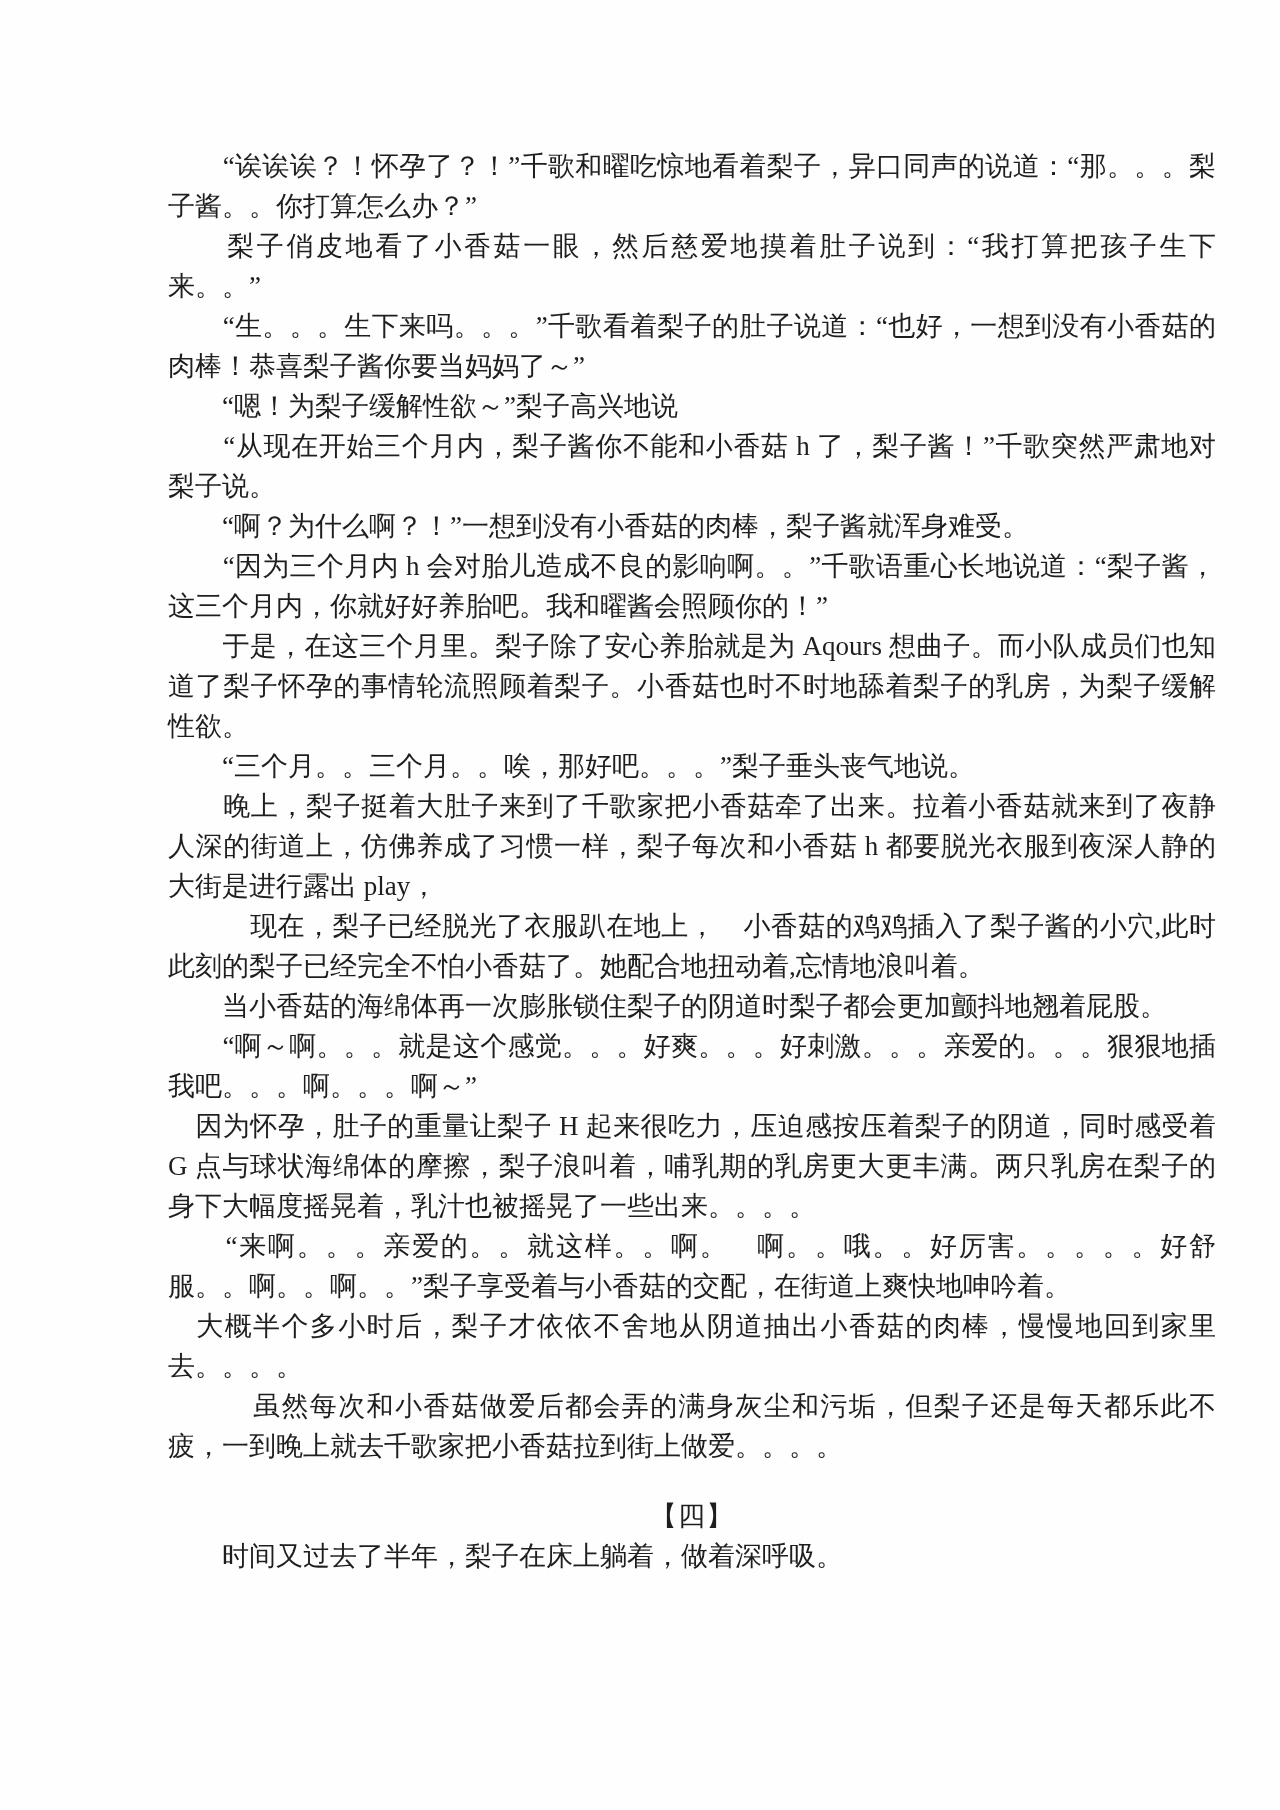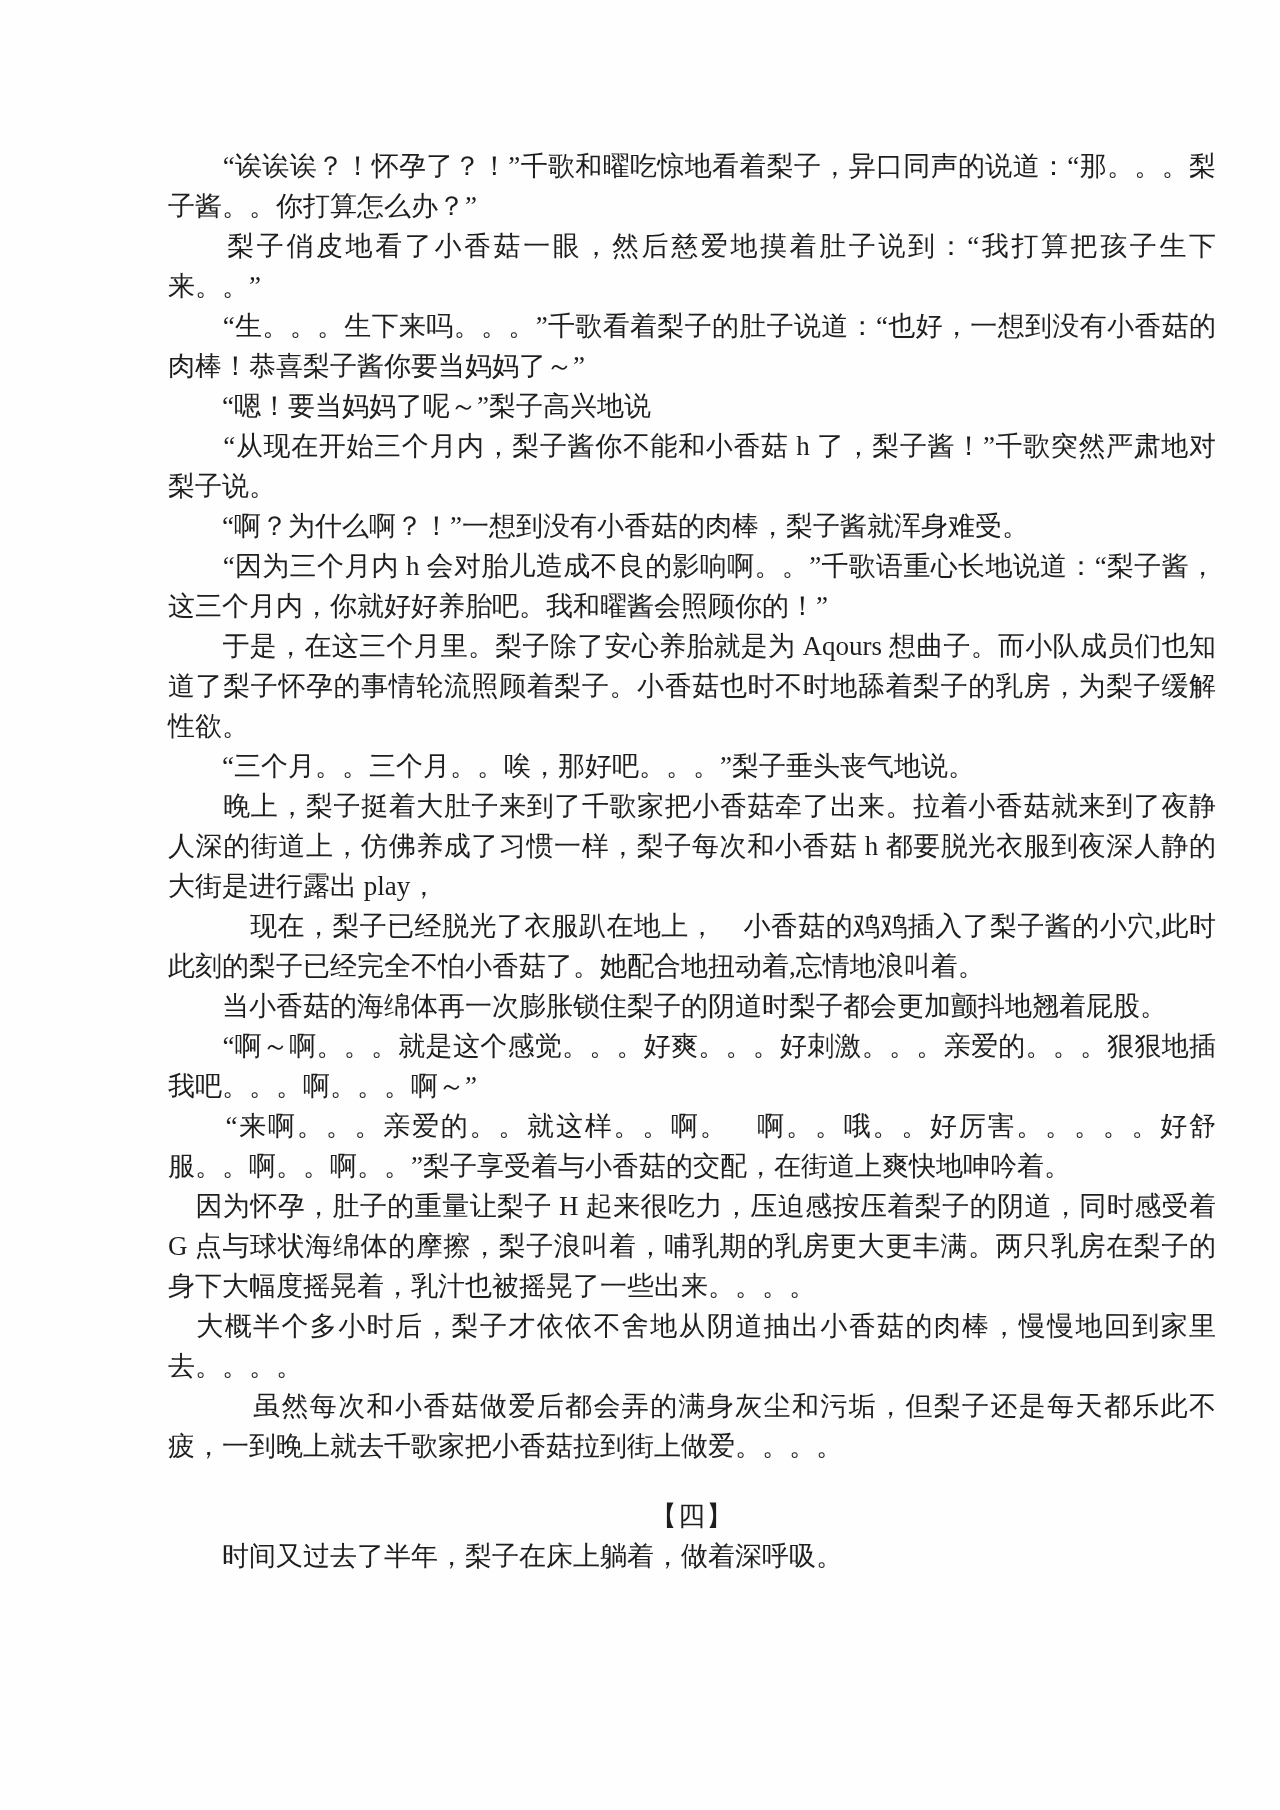--- a/index.html
+++ b/index.html
@@ -35,30 +35,30 @@
   }
 </style>
 </head>
 <body>
 
 <div class="page">
   <div class="doc-body">
     <p>　　“诶诶诶？！怀孕了？！”千歌和曜吃惊地看着梨子，异口同声的说道：“那。。。梨子酱。。你打算怎么办？”</p>
     <p>　　梨子俏皮地看了小香菇一眼，然后慈爱地摸着肚子说到：“我打算把孩子生下来。。”</p>
     <p>　　“生。。。生下来吗。。。”千歌看着梨子的肚子说道：“也好，一想到没有小香菇的肉棒！恭喜梨子酱你要当妈妈了～”</p>
-    <p>　　“嗯！要当妈妈了呢～”梨子高兴地说</p>
+    <p>　　“嗯！为梨子缓解性欲～”梨子高兴地说</p>
     <p>　　“从现在开始三个月内，梨子酱你不能和小香菇 h 了，梨子酱！”千歌突然严肃地对梨子说。</p>
     <p>　　“啊？为什么啊？！”一想到没有小香菇的肉棒，梨子酱就浑身难受。</p>
     <p>　　“因为三个月内 h 会对胎儿造成不良的影响啊。。”千歌语重心长地说道：“梨子酱，这三个月内，你就好好养胎吧。我和曜酱会照顾你的！”</p>
     <p>　　于是，在这三个月里。梨子除了安心养胎就是为 Aqours 想曲子。而小队成员们也知道了梨子怀孕的事情轮流照顾着梨子。小香菇也时不时地舔着梨子的乳房，为梨子缓解性欲。</p>
     <p>　　“三个月。。三个月。。唉，那好吧。。。”梨子垂头丧气地说。</p>
     <p>　　晚上，梨子挺着大肚子来到了千歌家把小香菇牵了出来。拉着小香菇就来到了夜静人深的街道上，仿佛养成了习惯一样，梨子每次和小香菇 h 都要脱光衣服到夜深人静的大街是进行露出 play，</p>
     <p>　　　现在，梨子已经脱光了衣服趴在地上，　小香菇的鸡鸡插入了梨子酱的小穴,此时此刻的梨子已经完全不怕小香菇了。她配合地扭动着,忘情地浪叫着。</p>
     <p>　　当小香菇的海绵体再一次膨胀锁住梨子的阴道时梨子都会更加颤抖地翘着屁股。</p>
     <p>　　“啊～啊。。。就是这个感觉。。。好爽。。。好刺激。。。亲爱的。。。狠狠地插我吧。。。啊。。。啊～”</p>
+    <p>　因为怀孕，肚子的重量让梨子 H 起来很吃力，压迫感按压着梨子的阴道，同时感受着 G 点与球状海绵体的摩擦，梨子浪叫着，哺乳期的乳房更大更丰满。两只乳房在梨子的身下大幅度摇晃着，乳汁也被摇晃了一些出来。。。。</p>
     <p>　　“来啊。。。亲爱的。。就这样。。啊。　啊。。哦。。好厉害。。。。。好舒服。。啊。。啊。。”梨子享受着与小香菇的交配，在街道上爽快地呻吟着。</p>
-    <p>　因为怀孕，肚子的重量让梨子 H 起来很吃力，压迫感按压着梨子的阴道，同时感受着 G 点与球状海绵体的摩擦，梨子浪叫着，哺乳期的乳房更大更丰满。两只乳房在梨子的身下大幅度摇晃着，乳汁也被摇晃了一些出来。。。。</p>
     <p>　大概半个多小时后，梨子才依依不舍地从阴道抽出小香菇的肉棒，慢慢地回到家里去。。。。</p>
     <p>　　　虽然每次和小香菇做爱后都会弄的满身灰尘和污垢，但梨子还是每天都乐此不疲，一到晚上就去千歌家把小香菇拉到街上做爱。。。。</p>
     <p class="section-heading">【四】</p>
     <p>　　时间又过去了半年，梨子在床上躺着，做着深呼吸。</p>
   </div>
 </div>
 
 </body></html>

